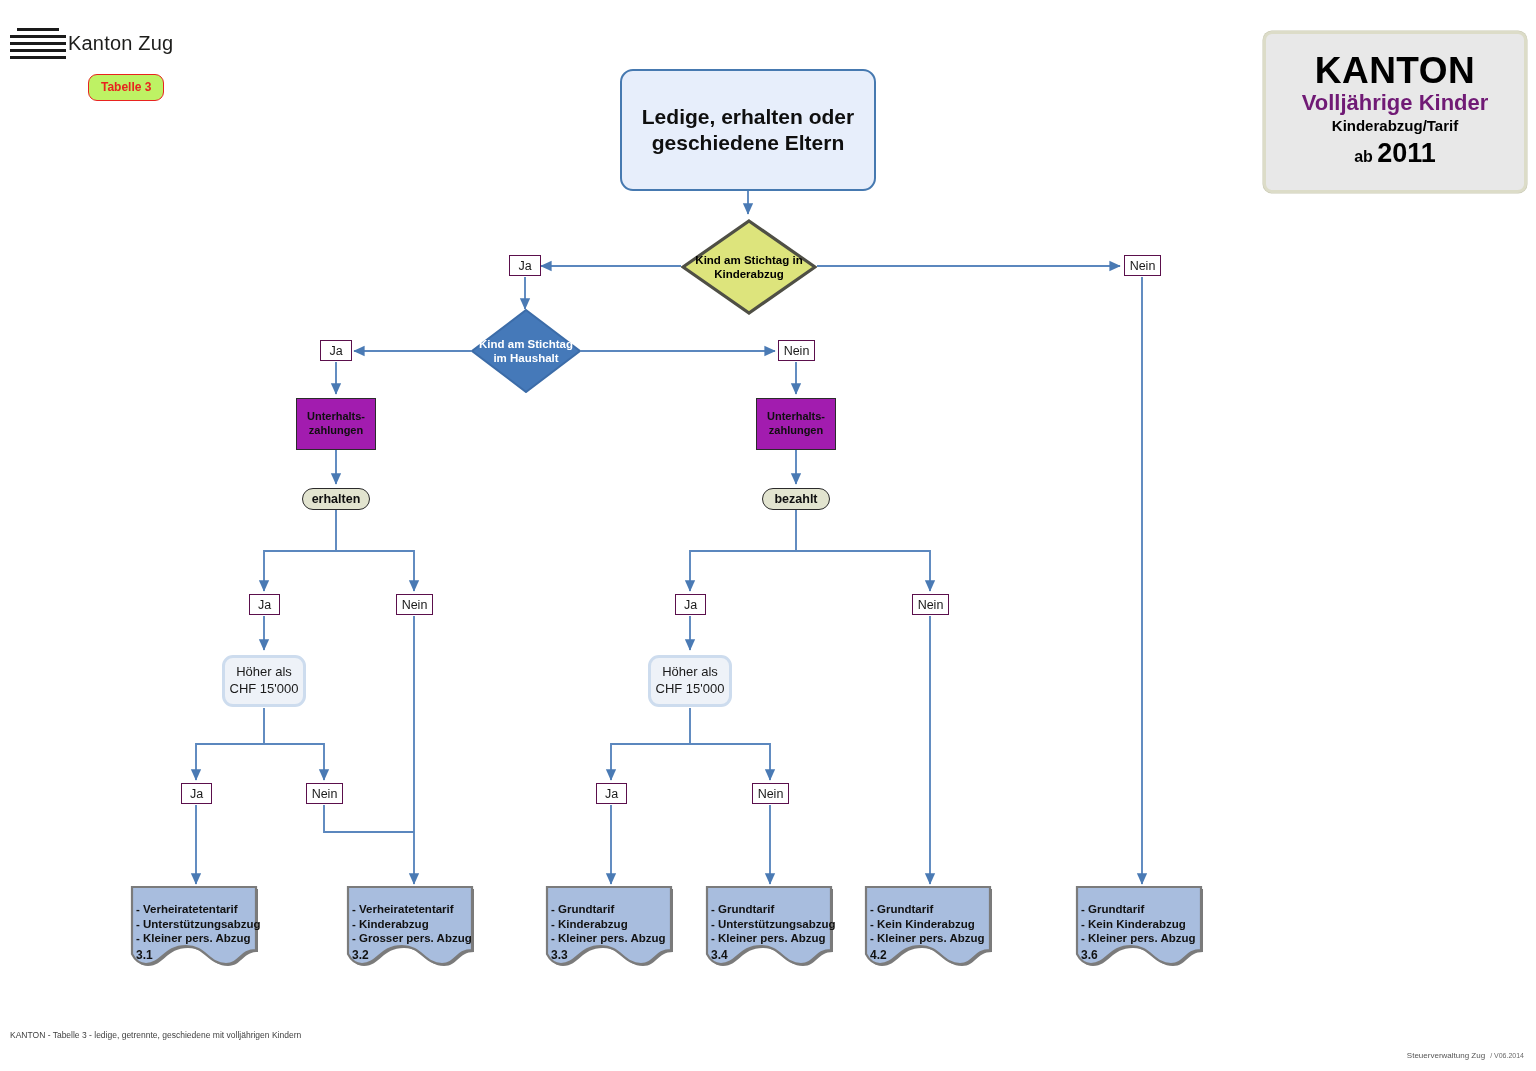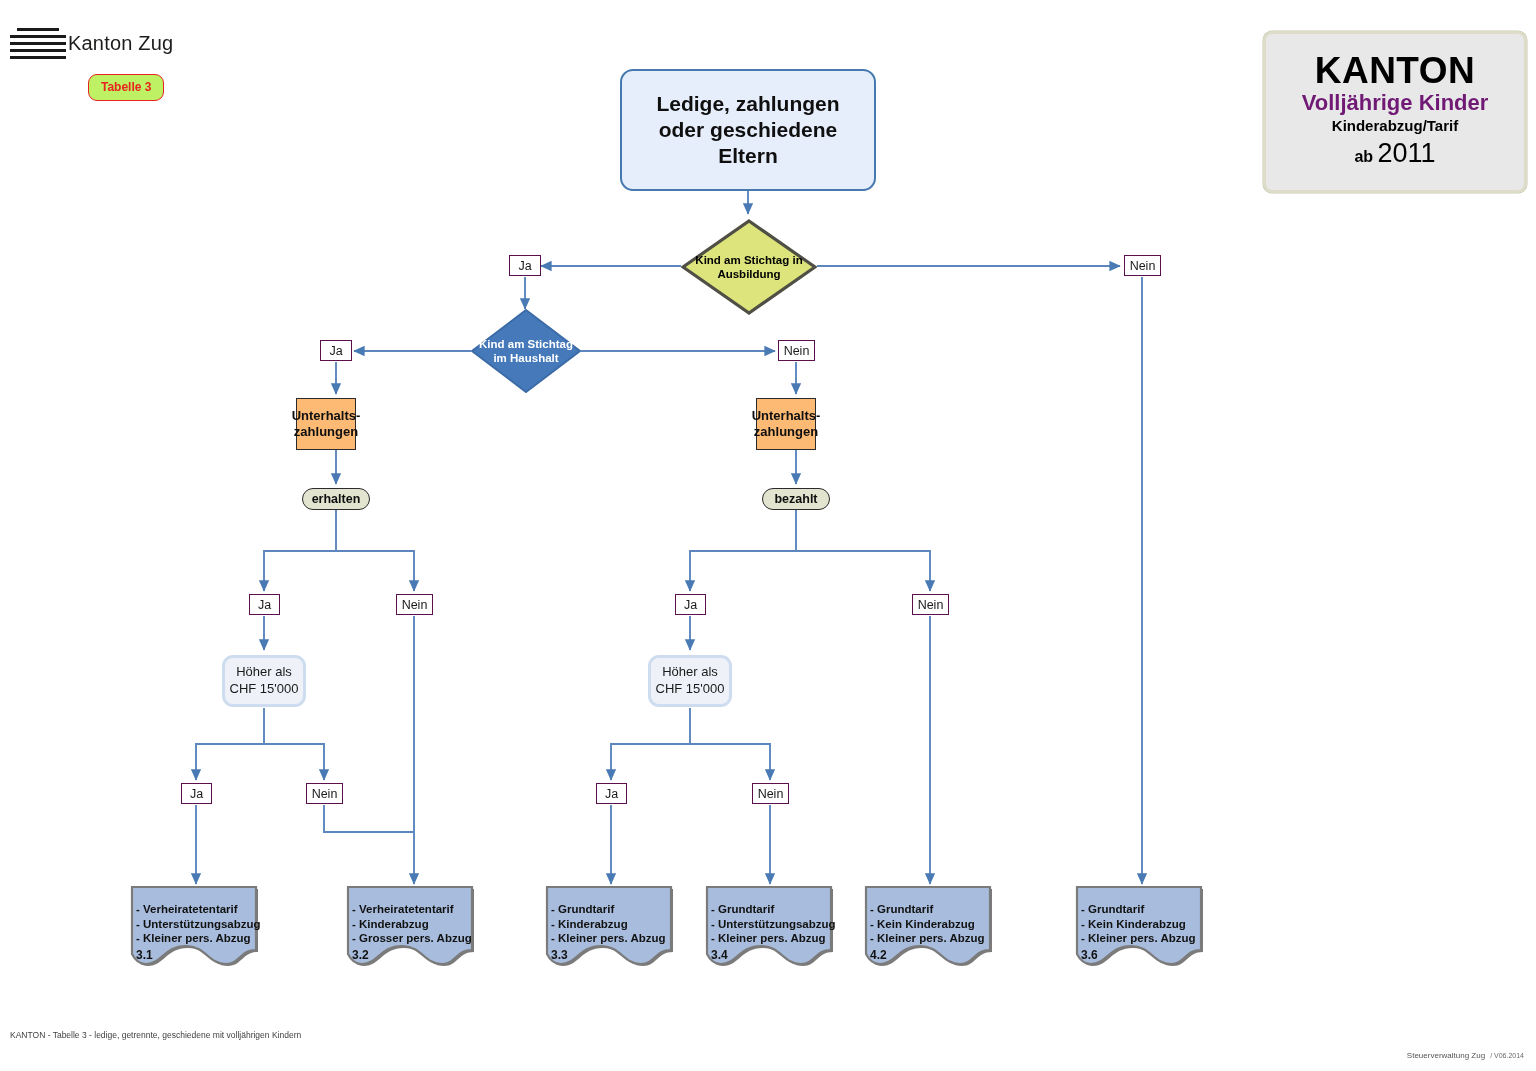--- a/index.html
+++ b/index.html
@@ -112,21 +112,21 @@
     line-height: 1.22;
   }
   #title-plate .line4 {
     font-size: 16px;
     font-weight: bold;
     color: #000000;
     line-height: 1.35;
   }
   #title-plate .line4 .yr {
     font-size: 27px;
-    font-weight: normal;
+    font-weight: bold;
   }
 
   
   #start-node {
     left: 620px;
     top: 69px;
     width: 256px;
     height: 122px;
     background: #e7eefb;
     border: 2.5px solid #4679b0;
@@ -190,31 +190,31 @@
     font-size: 12.5px;
     display: flex;
     align-items: center;
     justify-content: center;
     height: 21px;
     box-sizing: border-box;
   }
 
   
   .proc {
-    background: #fdba74;
+    background: #a21caf;
     border: 1.3px solid #2b2b2b;
-    font-size: 13px;
+    font-size: 11px;
     font-weight: bold;
     color: #0f0f0f;
     display: flex;
     align-items: center;
     justify-content: center;
     text-align: center;
     line-height: 1.25;
-    width: 60px;
+    width: 80px;
     height: 52px;
   }
 
   
   .pill {
     background: #e2e4cf;
     border: 1.3px solid #2b2b2b;
     border-radius: 11px;
     font-size: 12.5px;
     font-weight: bold;
@@ -375,27 +375,27 @@
   <div id="title-plate">
     <div class="line1">KANTON</div>
     <div class="line2">Volljährige Kinder</div>
     <div class="line3">Kinderabzug/Tarif</div>
     <div class="line4">
       <span>ab</span>
       <span class="yr">2011</span>
     </div>
   </div>
 
-  <div class="node" id="start-node">Ledige, zahlungen oder geschiedene Eltern</div>
+  <div class="node" id="start-node">Ledige, erhalten oder geschiedene Eltern</div>
 
   <div class="node diamond" id="dec-ausbildung">
     <svg class="dshape" viewBox="0 0 136 96" preserveAspectRatio="none">
       <polygon points="68,2 134,48 68,94 2,48" fill="#dde47c" stroke="#4f4f45" stroke-width="3.2"></polygon>
     </svg>
-    <div class="dtext">Kind am Stichtag in Ausbildung</div>
+    <div class="dtext">Kind am Stichtag in Kinderabzug</div>
   </div>
 
   <div class="node diamond" id="dec-haushalt">
     <svg class="dshape" viewBox="0 0 110 84" preserveAspectRatio="none">
       <polygon points="55,1 109,42 55,83 1,42" fill="#4579b9" stroke="#3c6ca8" stroke-width="2"></polygon>
     </svg>
     <div class="dtext">Kind am Stichtag im Haushalt</div>
   </div>
 
   <div class="node jn" style="left:509px; top:255px; width:32px;">Ja</div>

